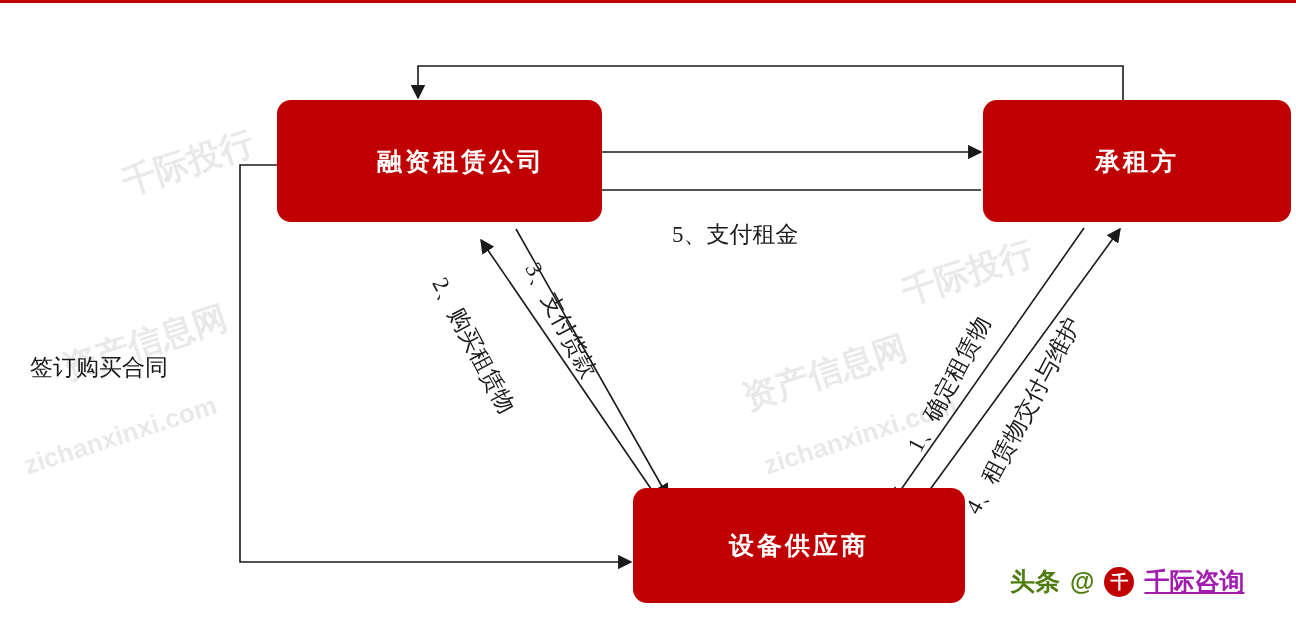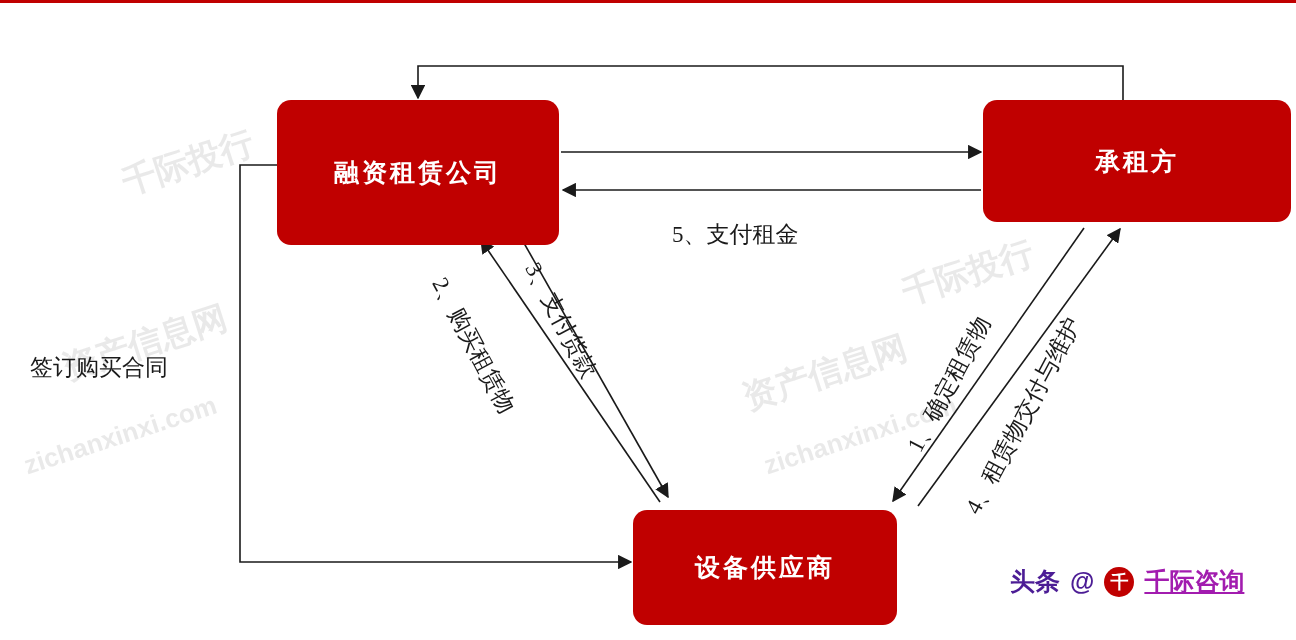--- a/index.html
+++ b/index.html
@@ -36,23 +36,23 @@
     border-radius: 14px;
     color: #ffffff;
     display: flex;
     align-items: center;
     justify-content: center;
     font-size: 25px;
     font-weight: bold;
     letter-spacing: 3px;
     font-family: "Liberation Serif", "DejaVu Serif", serif;
   }
-  #node-lessor { left: 277px; top: 100px; width: 282px; height: 145px; }
+  #node-lessor { left: 277px; top: 100px; width: 282px; height: 122px; padding-left: 43px; }
   #node-lessee { left: 983px; top: 100px; width: 308px; height: 122px; }
-  #node-supplier { left: 633px; top: 510px; width: 264px; height: 115px; }
+  #node-supplier { left: 633px; top: 488px; width: 332px; height: 115px; }
 
   .lbl {
     position: absolute;
     color: #1a1a1a;
     font-size: 23px;
     white-space: nowrap;
     font-family: "Liberation Serif", "DejaVu Serif", serif;
   }
   .lbl.rot { transform-origin: 0 0; }
 
@@ -86,21 +86,21 @@
   #brand {
     position: absolute;
     left: 1010px;
     top: 565px;
     display: flex;
     align-items: center;
     gap: 10px;
   }
   #brand .tt {
     font-size: 25px;
-    color: #4c1d95;
+    color: #4d7c0f;
     font-weight: bold;
     font-family: "Liberation Sans", sans-serif;
   }
   #brand .dot {
     width: 30px;
     height: 30px;
     border-radius: 50%;
     background: #c00000;
     display: flex;
     align-items: center;

